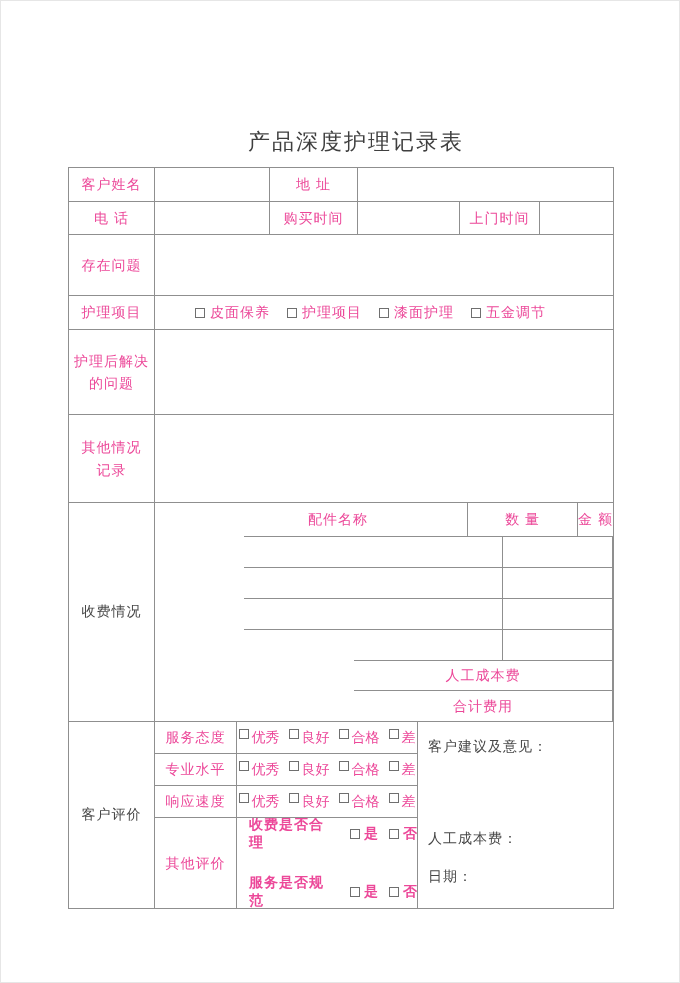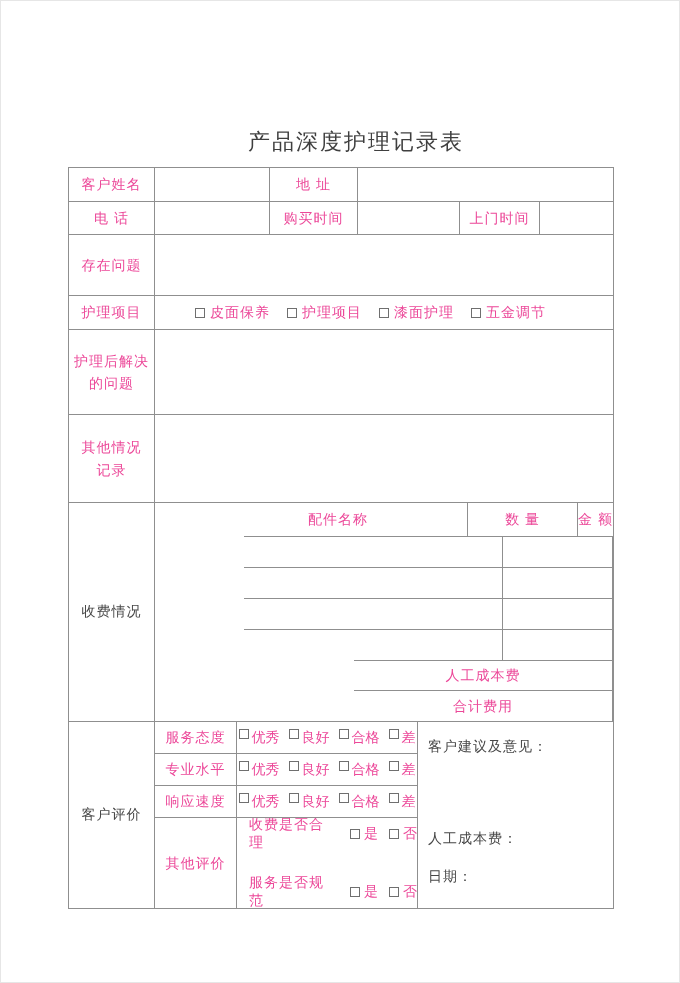--- a/index.html
+++ b/index.html
@@ -56,21 +56,21 @@
   .ropt { display:inline-flex; gap:3px; }
   .evalwrap { flex:1; display:flex; }
   .evalmid { width:262px; display:flex; flex-direction:column; }
   .evalright { flex:1; border-left:1px solid #8f8f8f; position:relative; font-size:14px; }
   .evalright .tag { position:absolute; left:10px; letter-spacing:1px; }
   .sug { top:16px; } .sig { top:108px; } .dat { top:146px; }
   .other-cell {
     flex-direction:column; align-items:flex-start; justify-content:center;
     gap:22px; padding-left:12px;
   }
-  .oline { display:inline-flex; align-items:center; gap:4px; }
+  .oline { display:inline-flex; align-items:center; gap:4px;font-weight:bold; }
   .oline .q { margin-right:12px; letter-spacing:1px; }
   .oline .yn { margin-left:7px; display:inline-flex; align-items:center; gap:4px; }
 </style>
 </head>
 <body>
 
 <div class="page">
   <div class="title">产品深度护理记录表</div>
 
   <div class="form">

